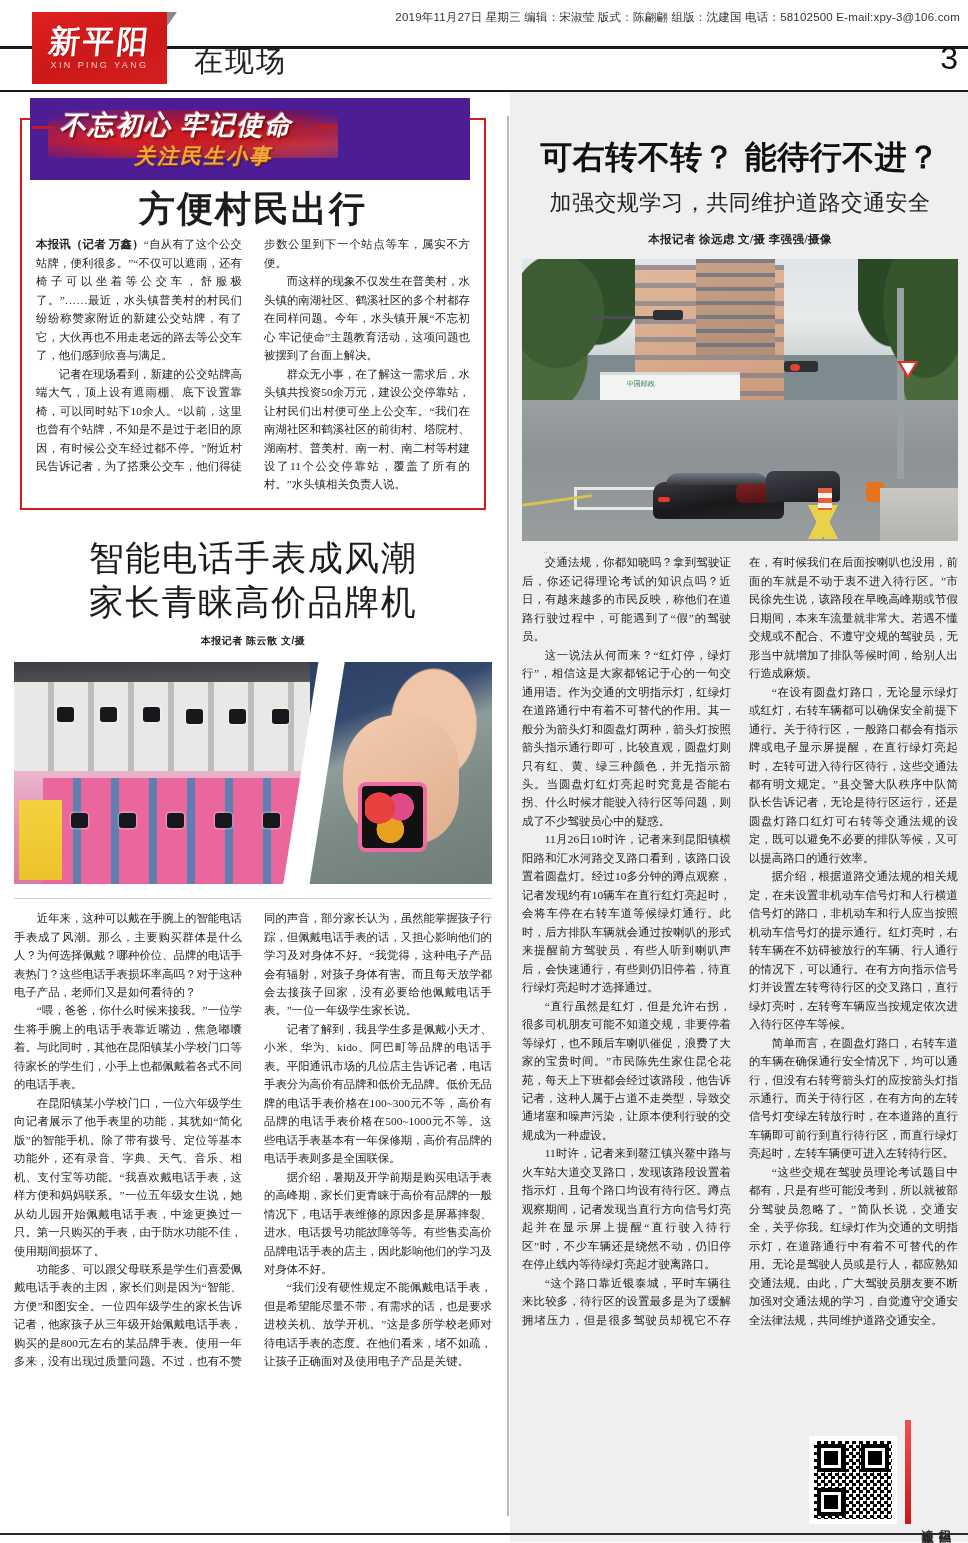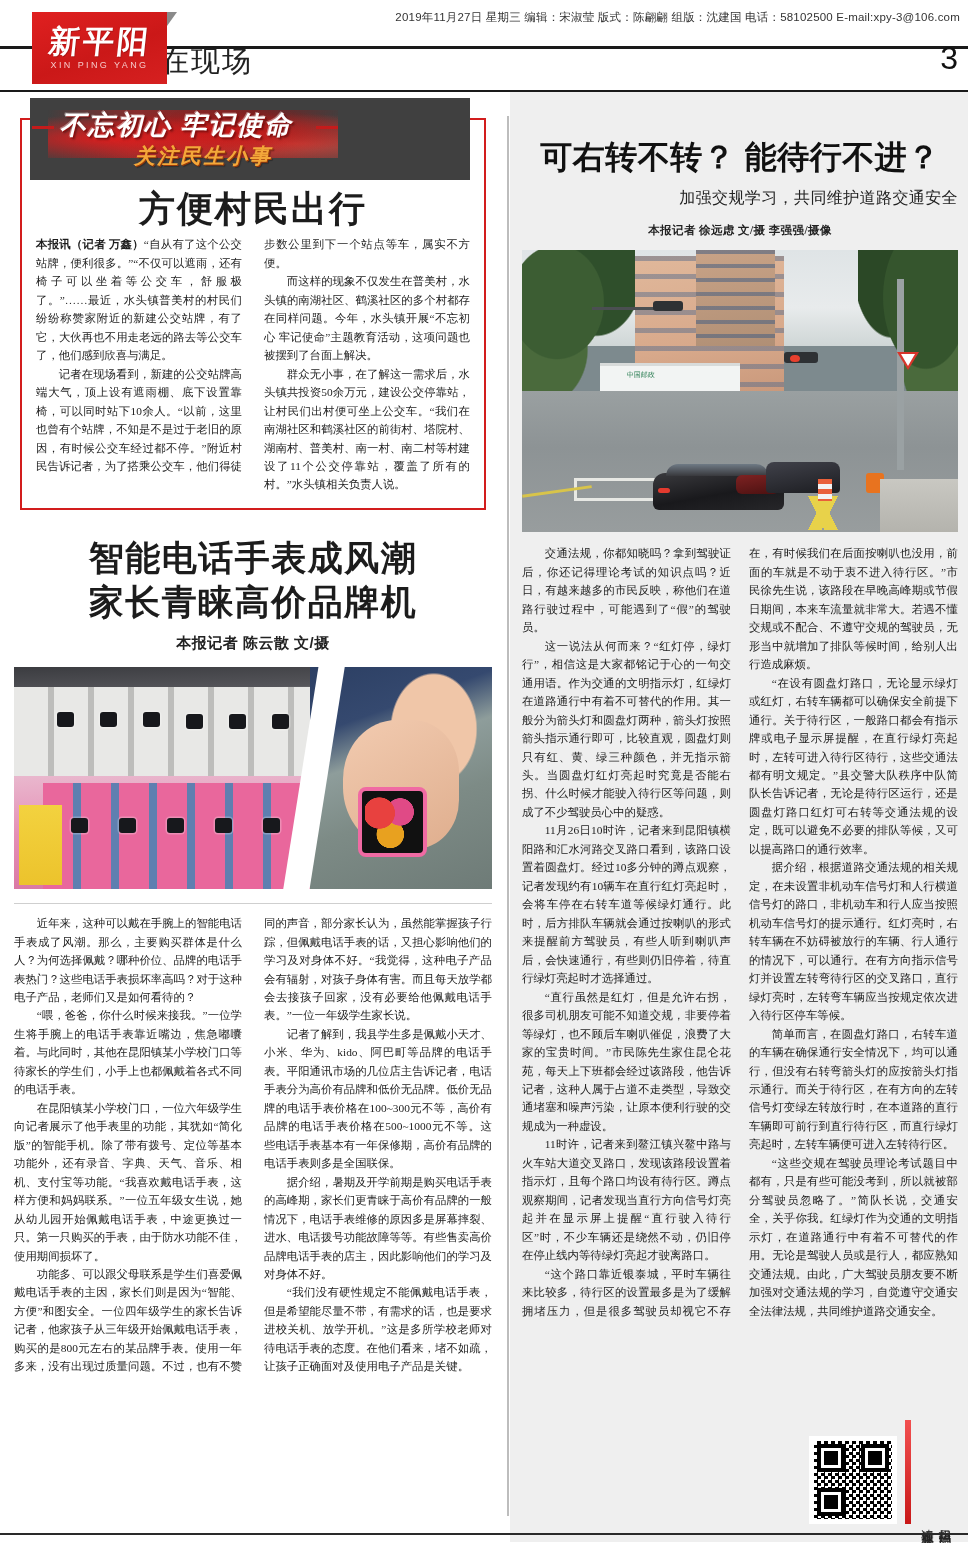--- a/index.html
+++ b/index.html
@@ -64,21 +64,21 @@
     position: absolute;
     left: 167px;
     top: 12px;
     width: 0; height: 0;
     border-left: 10px solid #8a8a8a;
     border-bottom: 14px solid transparent;
     z-index: 4;
   }
   .section-title {
     position: absolute;
-    left: 160px;
+    left: 194px;
     top: 42px;
     font-size: 29px;
     letter-spacing: 2px;
     color: #222;
     font-family: "Liberation Sans", sans-serif;
   }
   .header-meta {
     position: absolute;
     right: 8px;
     top: 10px;
@@ -136,21 +136,21 @@
   .art1-box {
     border: 2px solid #d21d1d;
     padding: 4px 14px 14px 14px;
     position: relative;
     margin: 18px 6px 0 6px;
   }
   .banner {
     position: relative;
     height: 82px;
     margin: -26px 0 0 -6px;
-    background: #404040;
+    background: #4c1d95;
   }
   .banner-ribbon {
     position: absolute;
     left: 18px; top: 12px;
     width: 290px; height: 48px;
     background:
       radial-gradient(ellipse at 22% 60%, rgba(220,30,30,.95) 0%, rgba(220,30,30,0) 58%),
       radial-gradient(ellipse at 62% 45%, rgba(190,18,18,.9) 0%, rgba(190,18,18,0) 60%),
       radial-gradient(ellipse at 85% 70%, rgba(235,70,60,.75) 0%, rgba(235,70,60,0) 62%),
       linear-gradient(100deg, rgba(255,255,255,0) 0%, rgba(210,25,25,.5) 30%, rgba(160,10,10,.55) 70%, rgba(255,255,255,0) 100%);
@@ -215,31 +215,31 @@
     color: #1d1d1d;
     font-family: "Liberation Serif", "DejaVu Serif", serif;
   }
   .txt-2col p { margin: 0 0 0 0; text-indent: 2em; }
   .txt-2col p.lead { text-indent: 0; }
   .lead-label { font-weight: bold; }
 
   .headline-2 {
     text-align: center;
     font-family: "Liberation Sans", sans-serif;
-    font-weight: bold;
+    font-weight: normal;
     font-size: 35px;
     line-height: 1.26;
     letter-spacing: 1.5px;
     color: #1c1c1c;
     margin: 26px 0 0 0;
   }
   .headline-2 .l { display: block; }
   .byline-1 {
     text-align: center;
-    font-size: 15px;
+    font-size: 10px;
     font-weight: bold;
     font-family: "Liberation Sans", sans-serif;
     color: #222;
     margin: 10px 0 14px 0;
     letter-spacing: .5px;
   }
 
   
   .photo-watches {
     position: relative;
@@ -340,23 +340,23 @@
     text-align: center;
     font-family: "Liberation Sans", sans-serif;
     font-weight: bold;
     font-size: 32px;
     letter-spacing: .5px;
     color: #111;
     margin: 38px 0 0 0;
     line-height: 1.2;
   }
   .subhead-r {
-    text-align: right;
-    font-family: "Liberation Sans", sans-serif;
-    font-size: 16px;
+    text-align: center;
+    font-family: "Liberation Sans", sans-serif;
+    font-size: 22px;
     color: #222;
     margin: 12px 0 0 0;
     letter-spacing: .4px;
   }
   .byline-r {
     text-align: center;
     font-size: 11.5px;
     font-weight: bold;
     font-family: Liberation Serif, serif;
     color: #222;

